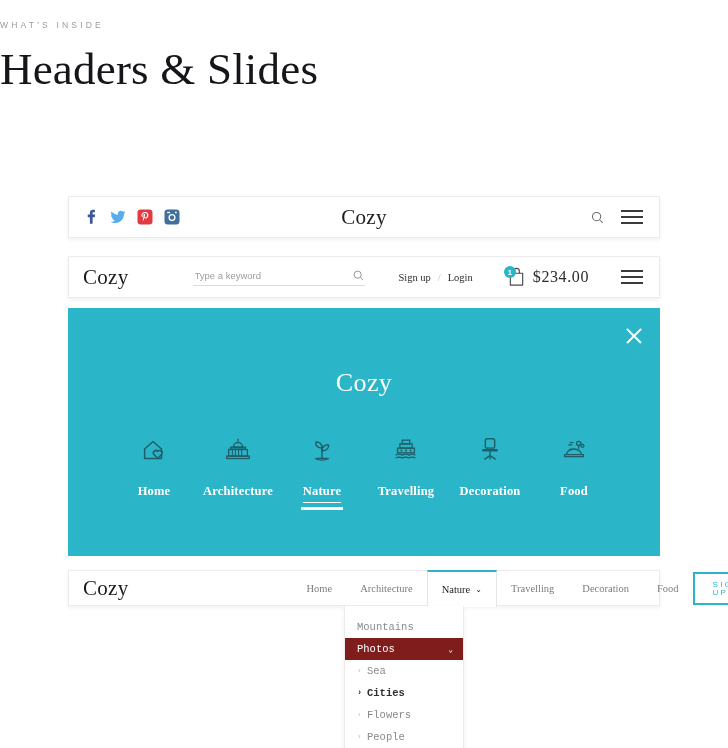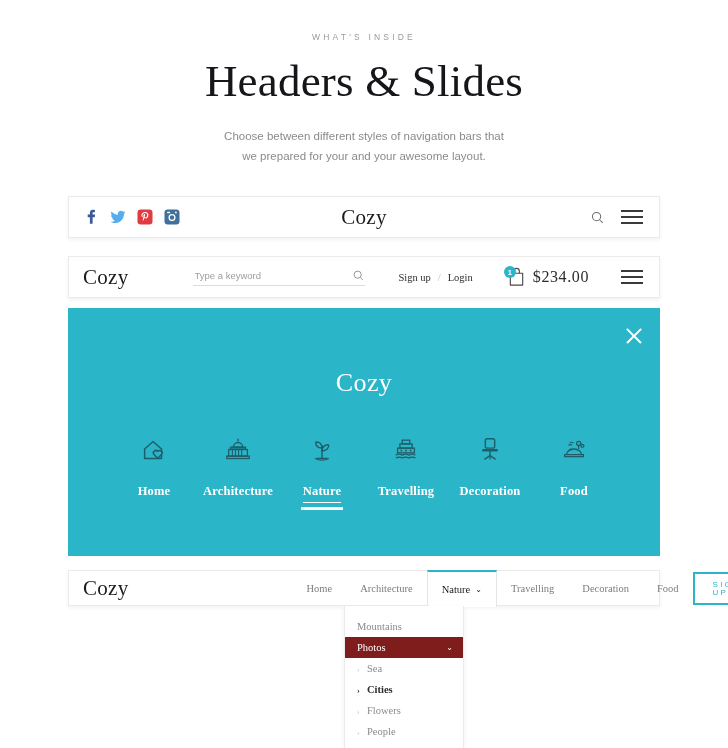--- a/index.html
+++ b/index.html
@@ -16,22 +16,21 @@
 
   .page {
     position: relative;
     width: 728px;
     height: 748px;
     background: #ffffff;
   }
 
   
   .intro {
-    padding-top: 32px;
-    text-align: center;
+    padding-top: 20px;
   }
   .kicker {
     font-family: "Liberation Sans", sans-serif;
     font-size: 8.5px;
     letter-spacing: 3.2px;
     color: #9b9b9b;
     text-transform: uppercase;
     margin: 0 0 14px 0;
   }
   .big-title {
@@ -339,21 +338,21 @@
     top: 606px;
     width: 120px;
     background: #ffffff;
     border: 1px solid #eceaea;
     border-top: none;
     box-shadow: 0 2px 5px rgba(0,0,0,0.06);
     padding: 10px 0 12px 0;
     box-sizing: border-box;
   }
   .dd-item {
-    font-family: Liberation Serif, serif;
+    font-family: Liberation Mono, monospace;
     font-size: 10.5px;
     color: #8a8a8a;
     padding: 5px 12px;
     cursor: pointer;
     display: flex;
     align-items: center;
   }
   .dd-item.sel {
     background: #7f1d1d;
     color: #ffffff;
@@ -377,21 +376,20 @@
   .dd-sub.strong .arrow { color: #2d2d2d; font-weight: bold; font-size: 8.5px; }
 </style>
 </head>
 <body>
 
 <div class="page">
 
   <div class="intro">
     <div class="kicker">WHAT'S INSIDE</div>
     <h1 class="big-title">Headers &amp; Slides</h1>
-    <p class="subtitle">Choose between different styles of navigation bars that we prepared for your and your awesome layout.</p>
   </div>
 
   <div class="bar" id="bar1">
     <div class="social">
       <span class="soc">
         <svg width="16" height="16" viewBox="0 0 16 16">
             <path fill="#3b5998" d="M10.4 3.2h1.5V0.9C11.6 0.9 10.8 0.8 9.9 0.8c-1.8 0-3 1.1-3 3.1v1.7H4.7v2.6h2.2v6.6h2.7V8.2h2.2l0.3-2.6H9.6V4.2c0-0.7 0.2-1 0.8-1z"></path>
           </svg>
       </span>
       <span class="soc">

